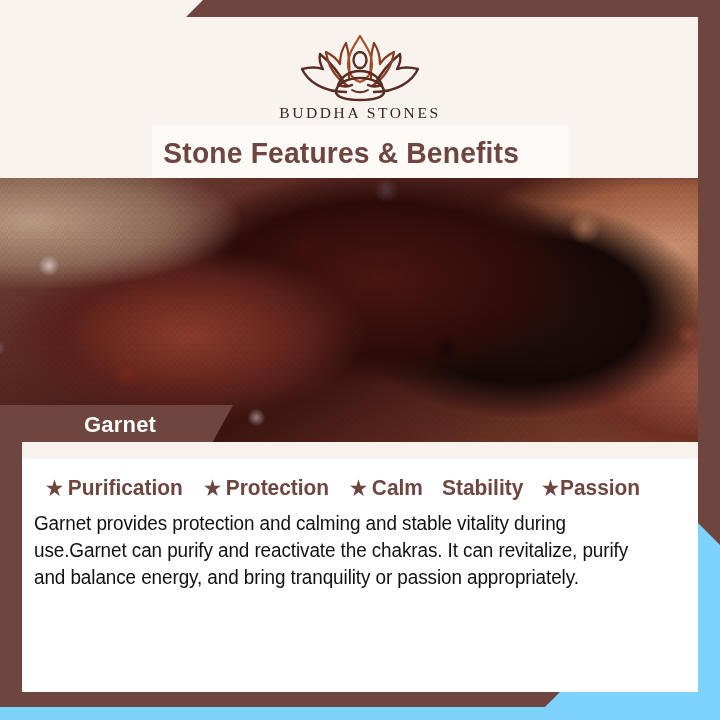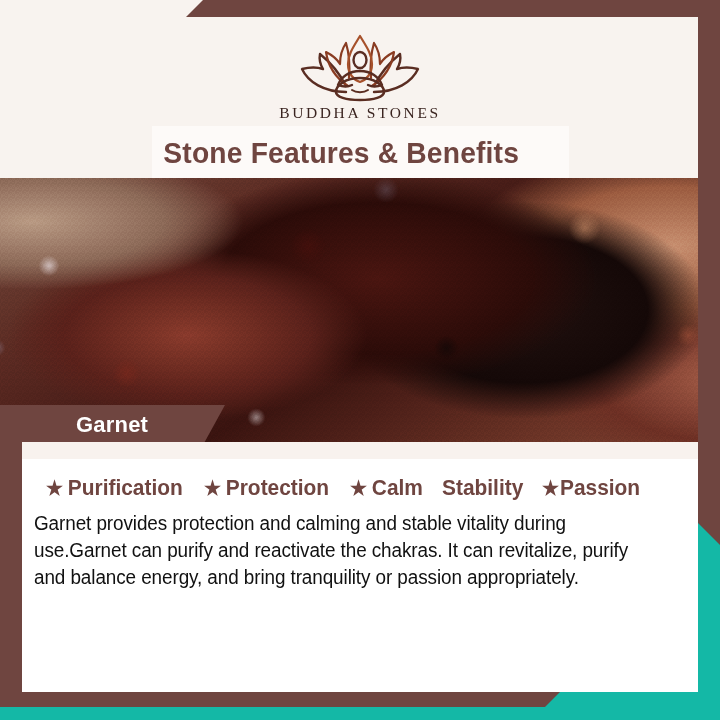--- a/index.html
+++ b/index.html
@@ -9,21 +9,21 @@
   }
   body {
     font-family: "Liberation Sans", sans-serif;
   }
 
   .page {
     position: relative;
     width: 720px;
     height: 720px;
     overflow: hidden;
-    background: #14b8a6;
+    background: #7dd3fc;
   }
 
   
   .top-panel {
     position: absolute;
     left: 0;
     top: 0;
     width: 720px;
     height: 178px;
     background: #f8f3ef;
@@ -144,21 +144,21 @@
     background-image:
       repeating-conic-gradient(from 0deg at 50% 50%, rgba(255,255,255,.05) 0deg 3deg, rgba(0,0,0,.06) 3deg 6deg);
     background-size: 7px 7px;
     opacity: .5;
     mix-blend-mode: overlay;
   }
 
   
   .garnet-banner {
     position: absolute;
-    left: 0;
+    left: 8px;
     top: 405px;
     width: 225px;
     height: 40px;
     background: #6f4540;
     clip-path: polygon(0 0, 100% 0, calc(100% - 22px) 100%, 0 100%);
     display: flex;
     align-items: center;
   }
   .garnet-label {
     margin-left: 76px;

